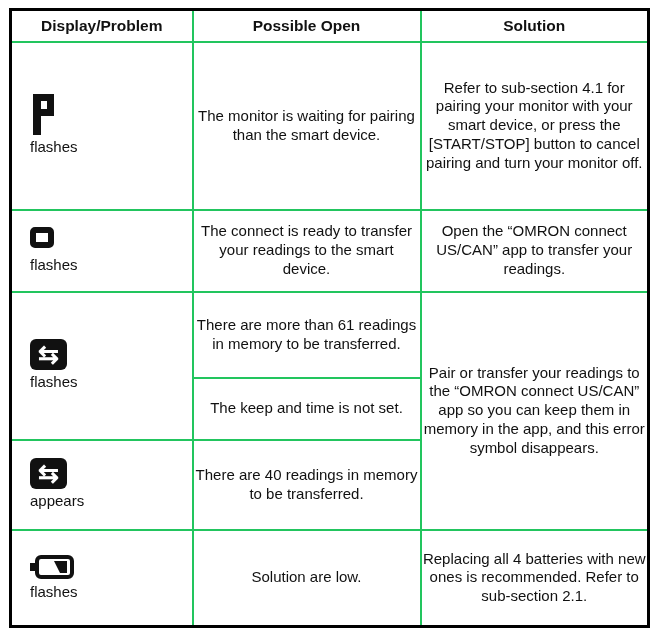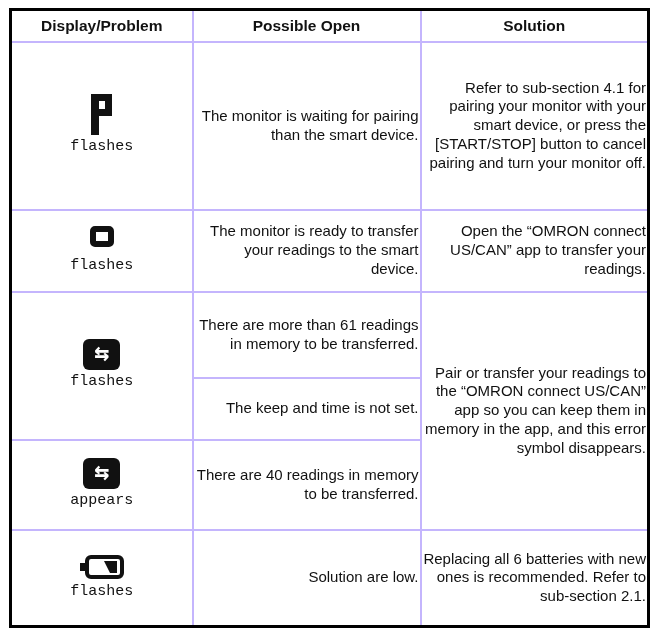--- a/index.html
+++ b/index.html
@@ -13,40 +13,39 @@
   table {
     border-collapse: collapse;
     width: 638px;
     table-layout: fixed;
     border: 3px solid #000;
   }
   col.c1 { width: 182px; }
   col.c2 { width: 228px; }
   col.c3 { width: 228px; }
   th, td {
-    border: 2px solid #c4b5fd;
+    border: 2px solid #22c55e;
     vertical-align: middle;
     font-size: 15px;
     line-height: 1.25;
     margin-top: 15px;
   }
   th {
     font-weight: bold;
     text-align: center;
     padding: 5px 4px;
     font-size: 15.5px;
   }
   td.text-cell {
-    text-align: right;
+    text-align: center;
     padding: 4px 1px;
   }
   td.icon-cell {
-    text-align: center;
-    padding: 4px 1px;
-    font-family: Liberation Mono, monospace;
+    text-align: left;
+    padding: 4px 18px;
   }
   tr.hr  { height: 32px;  }
   tr.r1  { height: 168px; }
   tr.r2  { height: 82px;  }
   tr.r3a { height: 86px;  }
   tr.r3b { height: 62px;  }
   tr.r4  { height: 90px;  }
   tr.r5  { height: 97px;  }
   .icon-wrap { display: block; margin-bottom: 3px; }
   .state-label { font-size: 15px; color: #111; }
@@ -103,21 +102,21 @@
       <td class="text-cell">Refer to sub-section 4.1 for pairing your monitor with your smart device, or press the [START/STOP] button to cancel pairing and turn your monitor off.</td>
     </tr>
 
     <tr class="r2">
       <td class="icon-cell">
         <span class="icon-wrap">
           <span class="square-icon"></span>
         </span>
         <span class="state-label">flashes</span>
       </td>
-      <td class="text-cell">The monitor is ready to transfer your readings to the smart device.</td>
+      <td class="text-cell">The connect is ready to transfer your readings to the smart device.</td>
       <td class="text-cell">Open the “OMRON connect US/CAN” app to transfer your readings.</td>
     </tr>
 
     <tr class="r3a">
       <td class="icon-cell" rowspan="2">
         <span class="icon-wrap">
           <span class="sync-box">
               <span>⇆</span>
             </span>
         </span>
@@ -148,17 +147,17 @@
         <span class="icon-wrap">
           <svg width="44" height="26" viewBox="0 0 44 26" aria-hidden="true">
             <rect x="0" y="9" width="5" height="8" fill="#111"></rect>
             <rect x="7" y="3" width="35" height="20" rx="4" fill="none" stroke="#111" stroke-width="4"></rect>
             <path d="M24 7 L37 7 L37 19 L30 19 Z" fill="#111"></path>
           </svg>
         </span>
         <span class="state-label">flashes</span>
       </td>
       <td class="text-cell">Solution are low.</td>
-      <td class="text-cell">Replacing all 6 batteries with new ones is recommended. Refer to sub-section 2.1.</td>
+      <td class="text-cell">Replacing all 4 batteries with new ones is recommended. Refer to sub-section 2.1.</td>
     </tr>
 
   </tbody>
 </table>
 
 </body></html>

